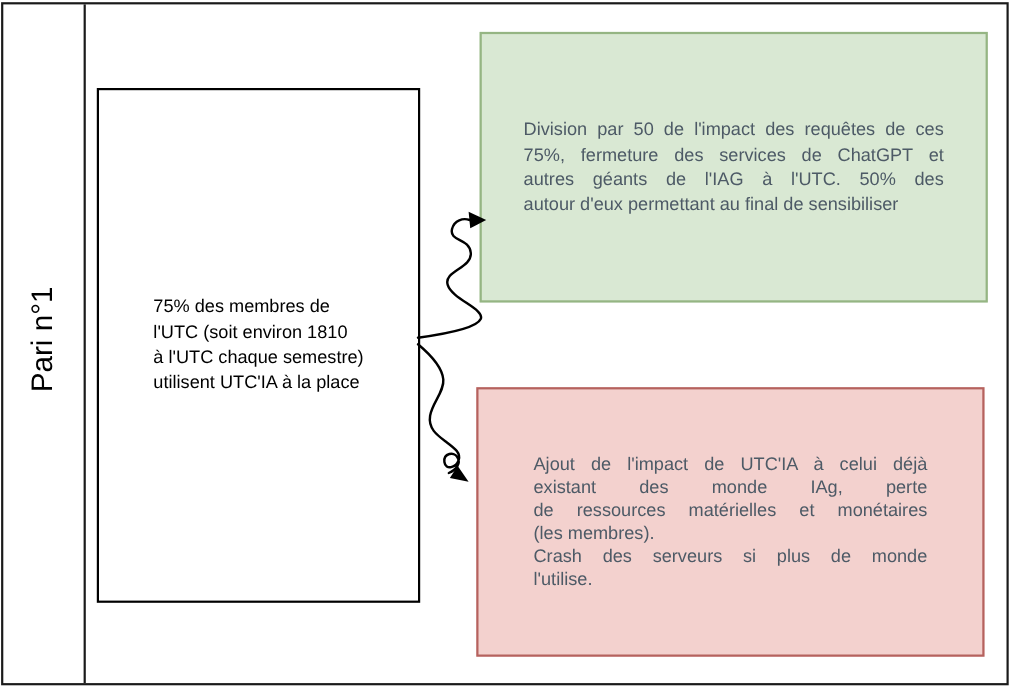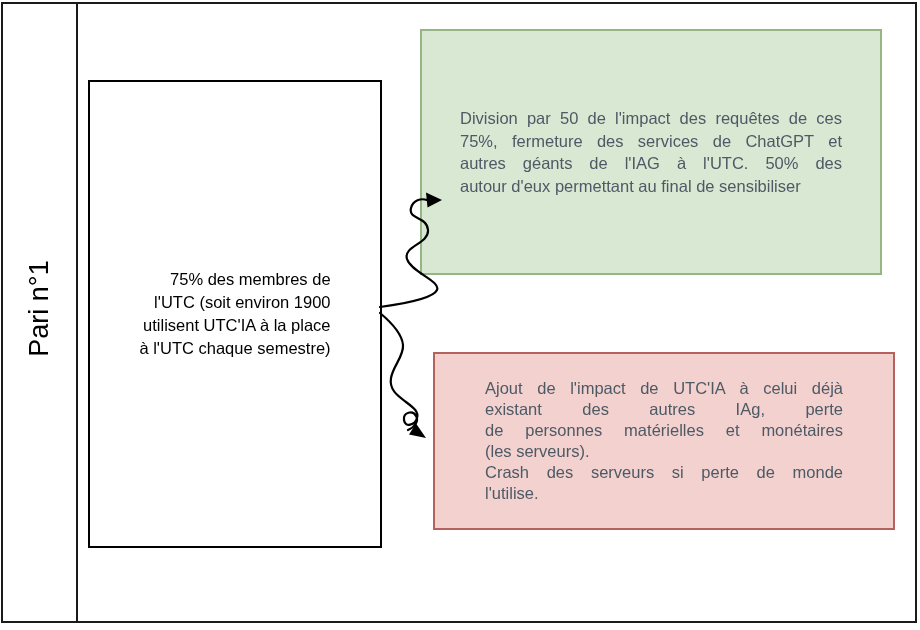--- a/index.html
+++ b/index.html
@@ -63,44 +63,44 @@
   .outcome {
     position: absolute;
     box-sizing: border-box;
     display: flex;
     flex-direction: column;
     justify-content: center;
     font-size: 16.5px;
     color: #4d5a66;
   }
   #outcome-positive {
-    left: 420px; top: 29px;
+    left: 436px; top: 29px;
     width: 462px; height: 246px;
     background: #d9e8d3;
     border: 2px solid #95b583;
     padding: 0 38px;
     line-height: 22.5px;
   }
   #outcome-negative {
     left: 433px; top: 352px;
-    width: 462px; height: 178px;
+    width: 462px; height: 245px;
     background: #f3d1ce;
     border: 2px solid #b5625e;
     padding: 0 50px;
     line-height: 21px;
   }
   .outcome .line {
     text-align: justify;
     text-align-last: justify;
   }
   .outcome .line:last-child {
     text-align-last: left;
   }
   #source-box .line {
-    text-align: right;
+    text-align: left;
   }
   
   #arrows {
     position: absolute;
     left: 0; top: 0;
     width: 920px; height: 630px;
     pointer-events: none;
   }
 </style>
 </head>
@@ -110,44 +110,44 @@
 
   <div id="frame">
     <div id="lane">
       <div id="lane-label">Pari n°1</div>
     </div>
   </div>
 
   <div id="source-box">
     <div>
         <div class="line">75% des membres de</div>
-        <div class="line">l'UTC (soit environ 1900</div>
+        <div class="line">l'UTC (soit environ 1810</div>
+        <div class="line">à l'UTC chaque semestre)</div>
         <div class="line">utilisent UTC'IA à la place</div>
-        <div class="line">à l'UTC chaque semestre)</div>
       </div>
   </div>
 
   <div id="outcome-positive" class="outcome">
     <div>
         <div class="line">Division par 50 de l'impact des requêtes de ces</div>
         <div class="line">75%, fermeture des services de ChatGPT et</div>
         <div class="line">autres géants de l'IAG à l'UTC. 50% des</div>
         <div class="line">autour d'eux permettant au final de sensibiliser</div>
       </div>
   </div>
 
   <div id="outcome-negative" class="outcome">
     <div>
         <div class="line">Ajout de l'impact de UTC'IA à celui déjà</div>
-        <div class="line">existant des autres IAg, perte</div>
-        <div class="line">de personnes matérielles et monétaires</div>
-        <div class="line">(les serveurs).</div>
+        <div class="line">existant des monde IAg, perte</div>
+        <div class="line">de ressources matérielles et monétaires</div>
+        <div class="line">(les membres).</div>
       </div>
     <div>
-        <div class="line">Crash des serveurs si perte de monde</div>
+        <div class="line">Crash des serveurs si plus de monde</div>
         <div class="line">l'utilise.</div>
       </div>
   </div>
 
   <svg id="arrows" viewBox="0 0 920 630" xmlns="http://www.w3.org/2000/svg">
     <g>
       <path d="M 380 307
                C 402 304 433 299 437 290
                C 441 281 411 272 407 259
                C 403 246 429 244 428 230

